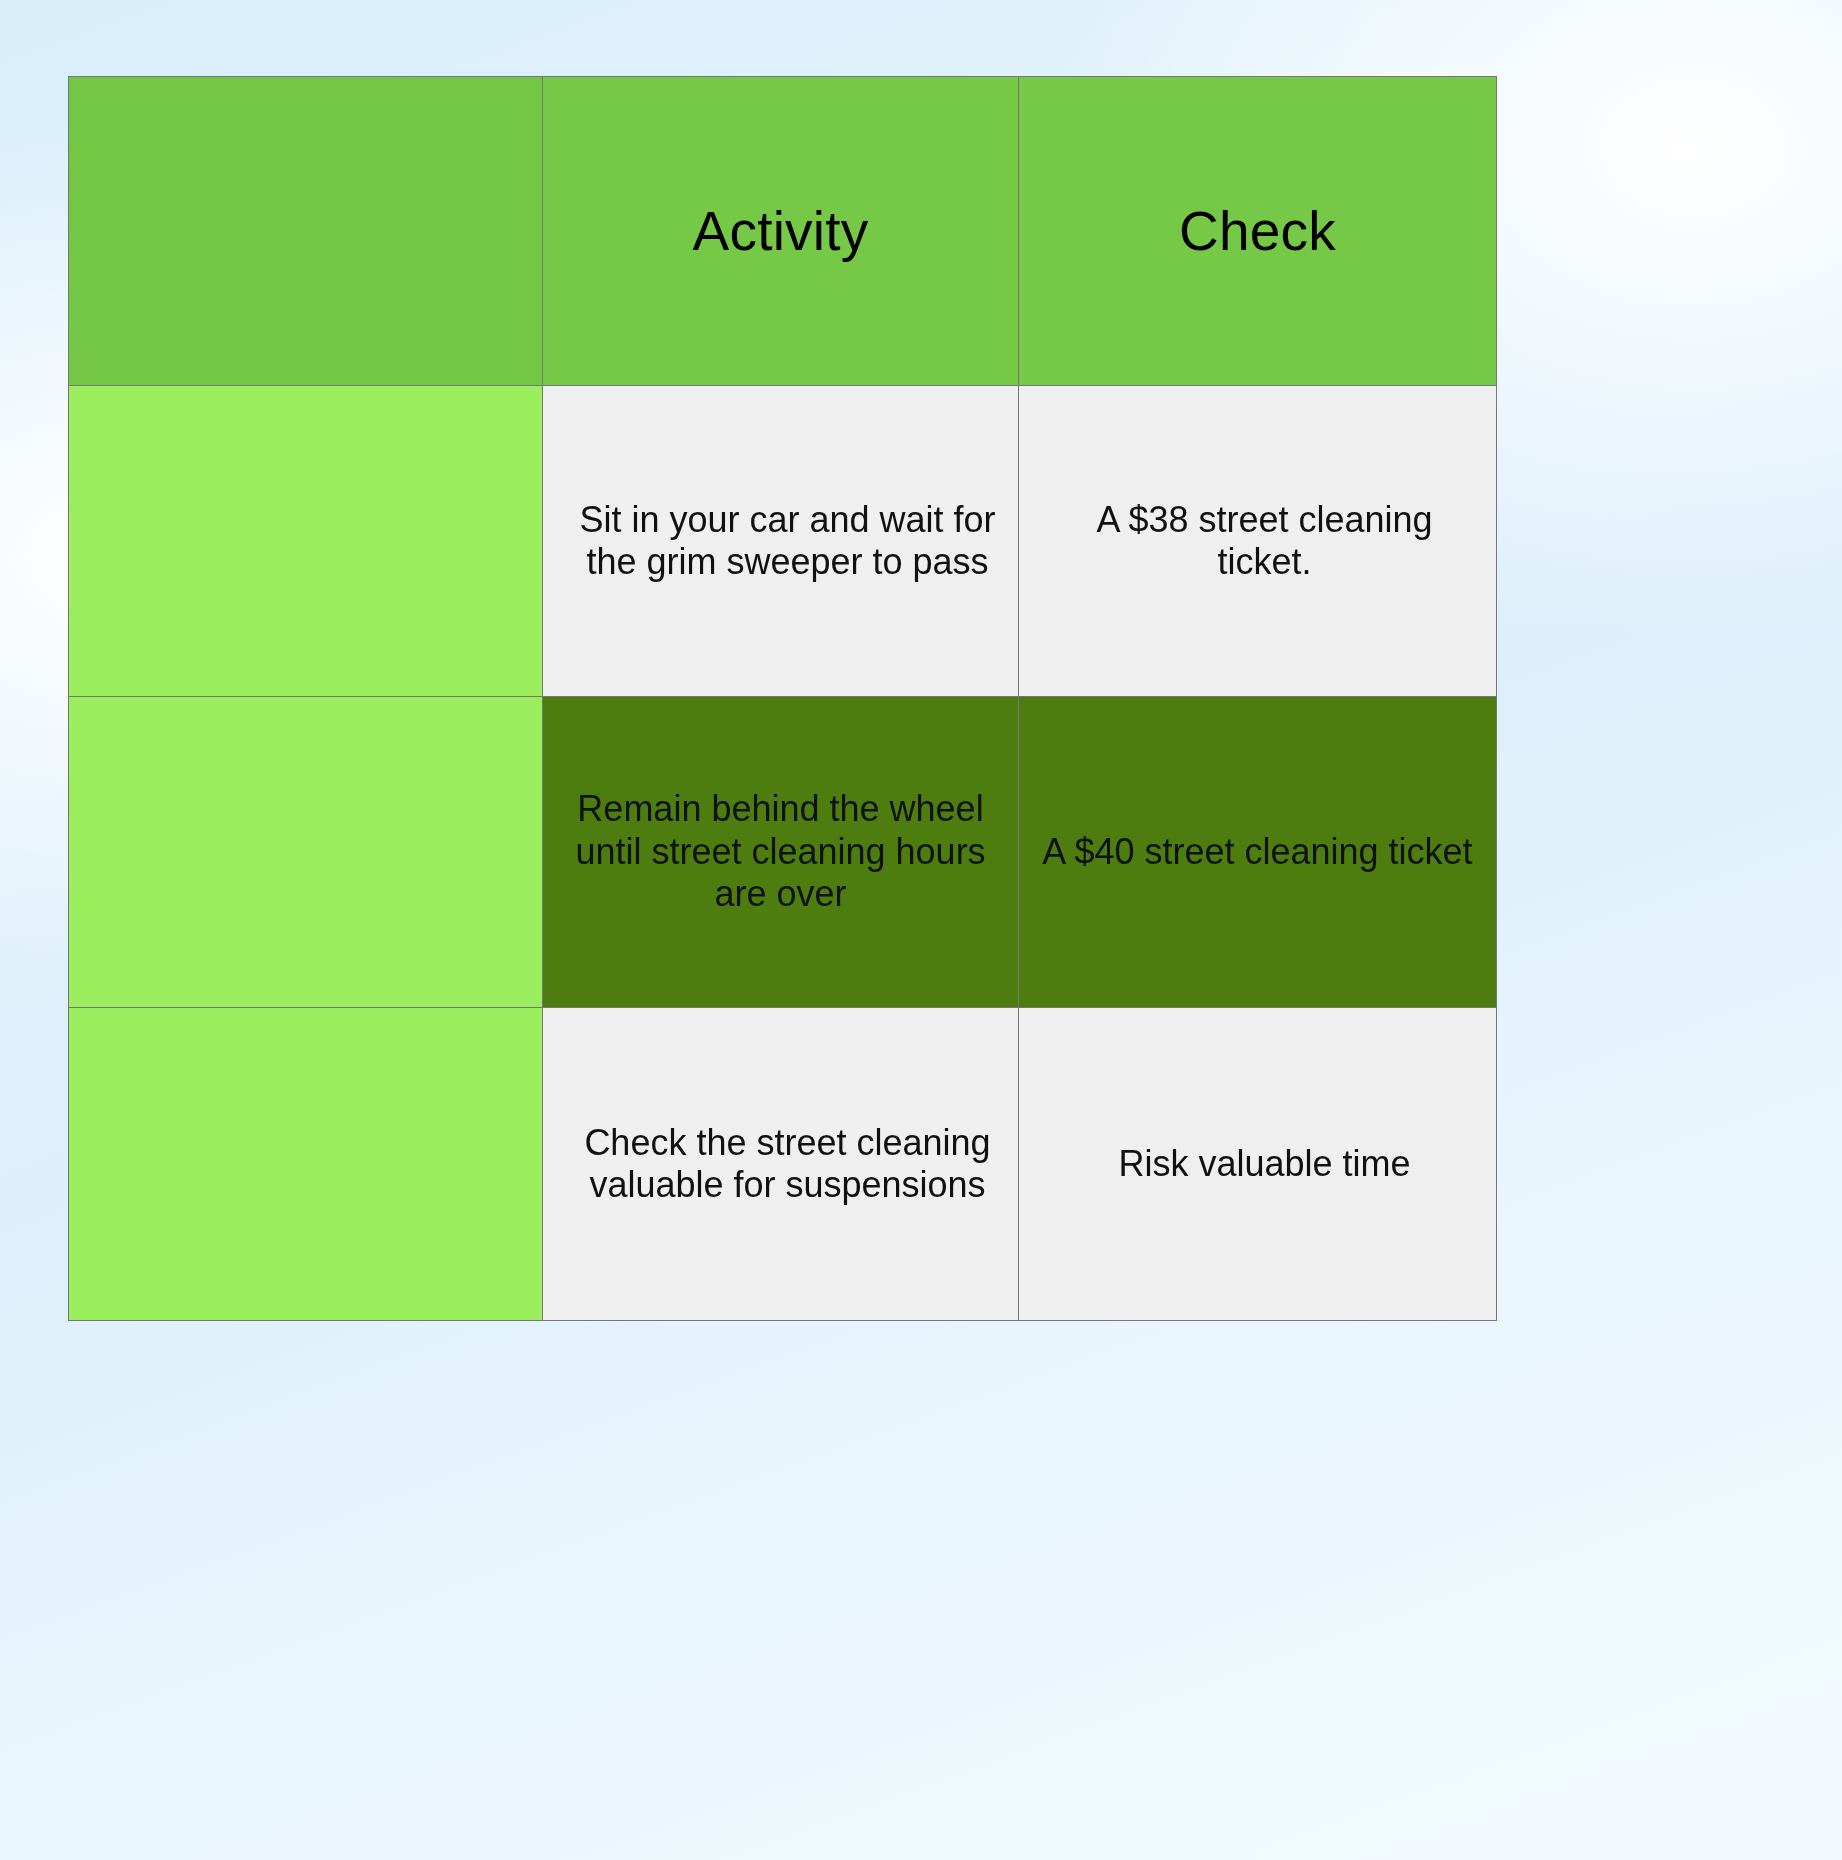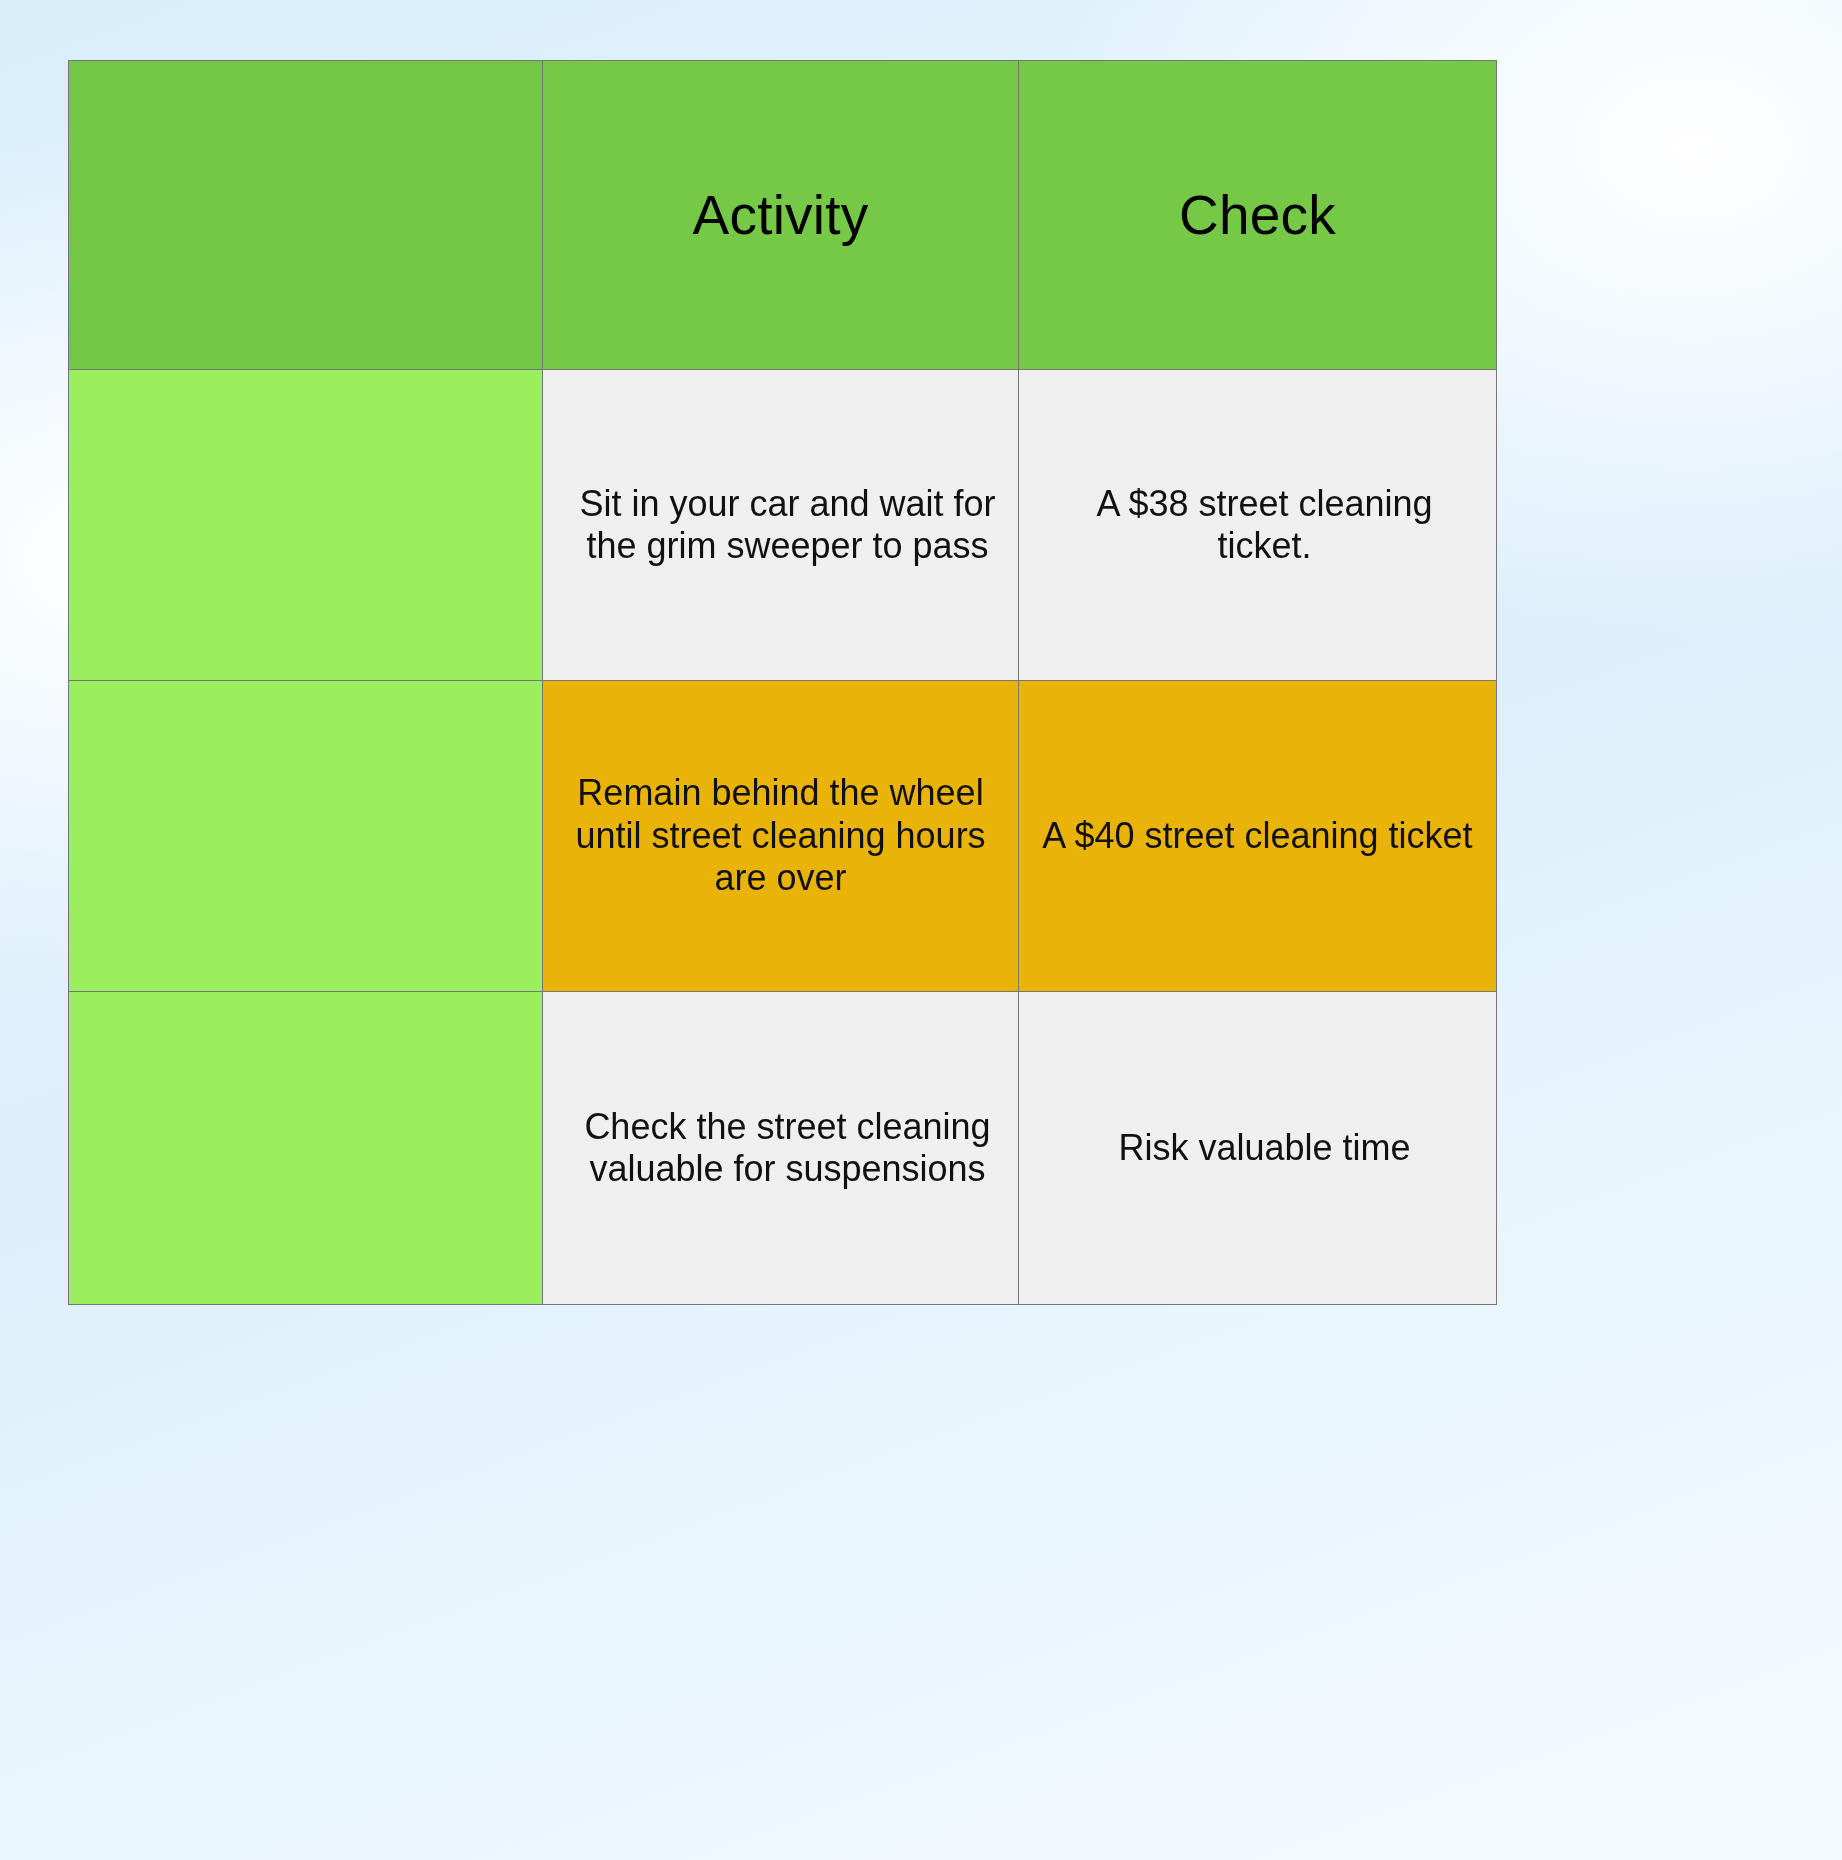--- a/index.html
+++ b/index.html
@@ -19,21 +19,21 @@
 
   .page {
     position: relative;
     width: 1842px;
     height: 1860px;
   }
 
   .table-wrap {
     position: absolute;
     left: 68px;
-    top: 60px;
+    top: 76px;
     width: 1428px;
   }
 
   table.matrix {
     border-collapse: collapse;
     table-layout: fixed;
     width: 1428px;
   }
 
   table.matrix td,
@@ -68,21 +68,21 @@
   }
 
   
   td.cell {
     font-size: 36px;
     line-height: 1.18;
     color: #111111;
   }
   tr.tint-clear td.cell { background: transparent; }
   tr.tint-gray  td.cell { background: #efefef; padding-left: 28px; }
-  tr.tint-white td.cell { background: #eab308; }
+  tr.tint-white td.cell { background: #4d7c0f; }
 
   tr.r1 td { height: 288px; }
   tr.r2 td { height: 290px; }
   tr.r3 td { height: 290px; }
   tr.r4 td { height: 292px; }
 
   .cell-text {
     display: block;
     max-width: 440px;
     margin: 0 auto;

